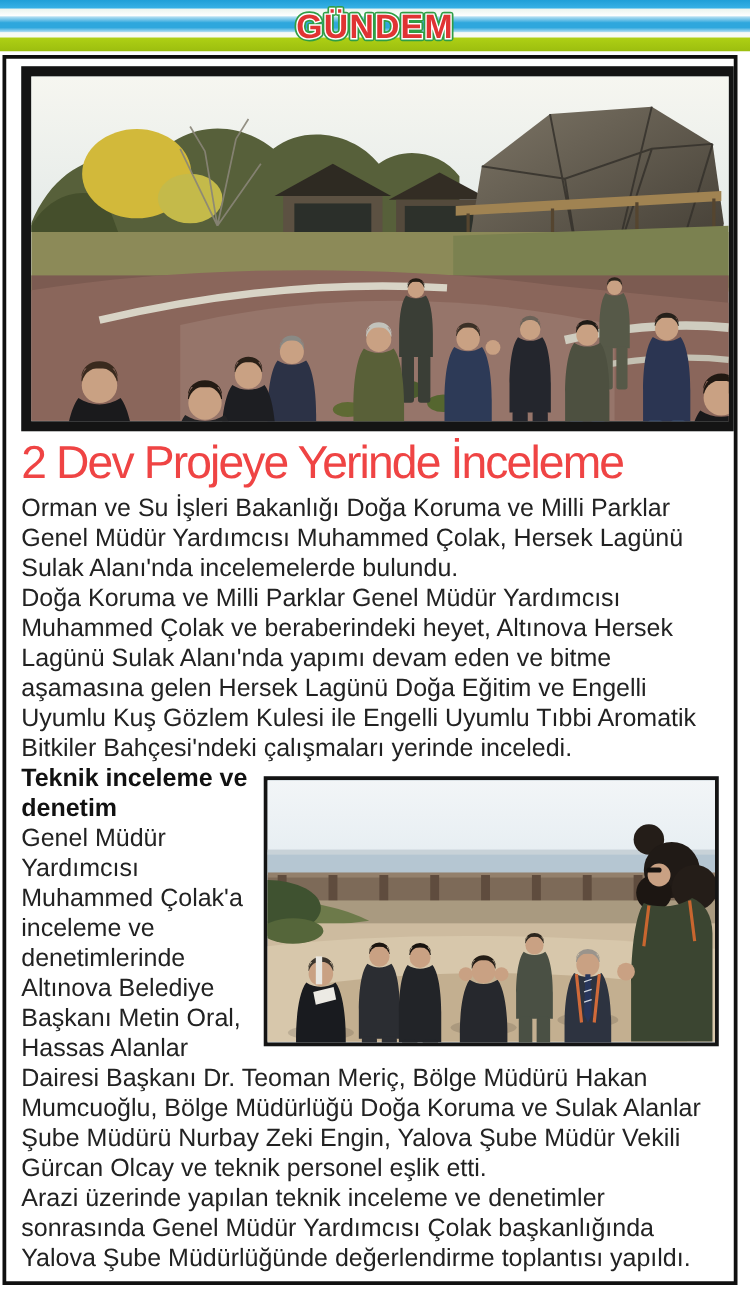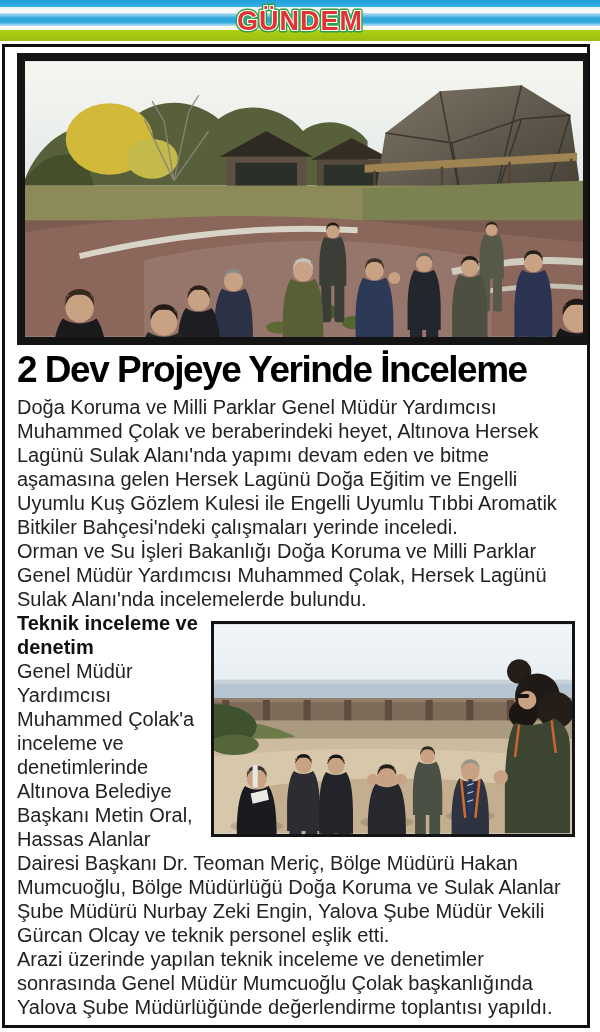--- a/index.html
+++ b/index.html
@@ -16,22 +16,22 @@
   .logo-wrap{position:absolute;left:0;top:2px;width:600px;text-align:center;}
   .logo-svg{display:inline-block;}
   
   .frame{position:absolute;left:2px;top:44px;width:588px;height:984px;
          border:3px solid #101010;box-sizing:border-box;background:#fff;
          padding:0 12px 8px 12px;overflow:hidden;}
   
   .photo1{margin:6px 0 2px 0;border:8px solid #141414;width:558px;height:276px;
           line-height:0;background:#cfd4d2;}
   
-  .headline{margin:2px 0 2px 0;font-size:37px;line-height:46px;font-weight:bold;
-            letter-spacing:-1.5px;color:#000000;white-space:nowrap;overflow:hidden;}
+  .headline{margin:2px 0 2px 0;font-size:37px;line-height:46px;font-weight:normal;
+            letter-spacing:-1.5px;color:#ef4444;white-space:nowrap;overflow:hidden;}
   
   .body-text{font-size:20px;line-height:24px;color:#222;}
   .body-text p{margin:0;}
   .subhead{display:block;font-weight:bold;color:#111;}
   
   .photo2{float:right;border:3px solid #141414;width:358px;height:210px;
           margin:10px 0 10px 8px;line-height:0;background:#d8e0e4;}
 </style>
 </head>
 <body>
@@ -135,22 +135,22 @@
           <use href="#man" transform="translate(140,330) scale(1.6)" style="--coat:#232325;--hair:#241b14"></use>
           <use href="#man" transform="translate(55,320) scale(1.7)" style="--coat:#1a1a1c;--hair:#3a2a1e"></use>
           <use href="#man" transform="translate(556,330) scale(1.7)" style="--coat:#18181a;--hair:#201812"></use>
         </g>
       </svg>
     </figure>
 
     <h1 class="headline">2 Dev Projeye Yerinde İnceleme</h1>
 
     <div class="body-text">
+      <p>Orman ve Su İşleri Bakanlığı Doğa Koruma ve Milli Parklar Genel Müdür Yardımcısı Muhammed Çolak, Hersek Lagünü Sulak Alanı'nda incelemelerde bulundu.</p>
       <p>Doğa Koruma ve Milli Parklar Genel Müdür Yardımcısı Muhammed Çolak ve beraberindeki heyet, Altınova Hersek Lagünü Sulak Alanı'nda yapımı devam eden ve bitme aşamasına gelen Hersek Lagünü Doğa Eğitim ve Engelli Uyumlu Kuş Gözlem Kulesi ile Engelli Uyumlu Tıbbi Aromatik Bitkiler Bahçesi'ndeki çalışmaları yerinde inceledi.</p>
-      <p>Orman ve Su İşleri Bakanlığı Doğa Koruma ve Milli Parklar Genel Müdür Yardımcısı Muhammed Çolak, Hersek Lagünü Sulak Alanı'nda incelemelerde bulundu.</p>
 
       <figure class="photo2" style="margin:10px 0 10px 8px;">
         <svg width="358" height="210" viewBox="0 0 352 205">
           <defs>
             <linearGradient id="sky2" x1="0" y1="0" x2="0" y2="1">
               <stop offset="0" stop-color="#f2f5f7"></stop>
                 <stop offset="1" stop-color="#dde8ee"></stop>
             </linearGradient>
             <g id="man2">
               <path d="M-8.6,-44 A8.6,8.6 0 0 1 8.6,-44 Z" style="fill:var(--hair,#2a2420)"></path>
@@ -218,16 +218,16 @@
             <circle cx="308" cy="74" r="9" fill="#c9a183"></circle>
             <rect x="298" y="68" width="12" height="4" rx="2" fill="#171310"></rect>
             <path d="M296,96 C288,108 286,140 286,160 L286,205 L350,205 L350,120 C350,106 344,96 334,92 C322,100 306,100 296,96 Z" fill="#3b4531"></path>
             <path d="M300,98 L296,130 M332,94 L336,126" stroke="#c9662f" stroke-width="2.5" fill="none"></path>
             <circle cx="282" cy="150" r="7" fill="#c9a183"></circle>
           </g>
         </svg>
       </figure>
 
       <p><strong class="subhead">Teknik inceleme ve denetim</strong><span>Genel Müdür Yardımcısı Muhammed Çolak'a inceleme ve denetimlerinde Altınova Belediye Başkanı Metin Oral, Hassas Alanlar Dairesi Başkanı Dr. Teoman Meriç, Bölge Müdürü Hakan Mumcuoğlu, Bölge Müdürlüğü Doğa Koruma ve Sulak Alanlar Şube Müdürü Nurbay Zeki Engin, Yalova Şube Müdür Vekili Gürcan Olcay ve teknik personel eşlik etti.</span></p>
-      <p>Arazi üzerinde yapılan teknik inceleme ve denetimler sonrasında Genel Müdür Mumcuoğlu Çolak başkanlığında Yalova Şube Müdürlüğünde değerlendirme toplantısı yapıldı.</p>
+      <p>Arazi üzerinde yapılan teknik inceleme ve denetimler sonrasında Genel Müdür Yardımcısı Çolak başkanlığında Yalova Şube Müdürlüğünde değerlendirme toplantısı yapıldı.</p>
     </div>
   </div>
 </div>
 
 </body></html>

